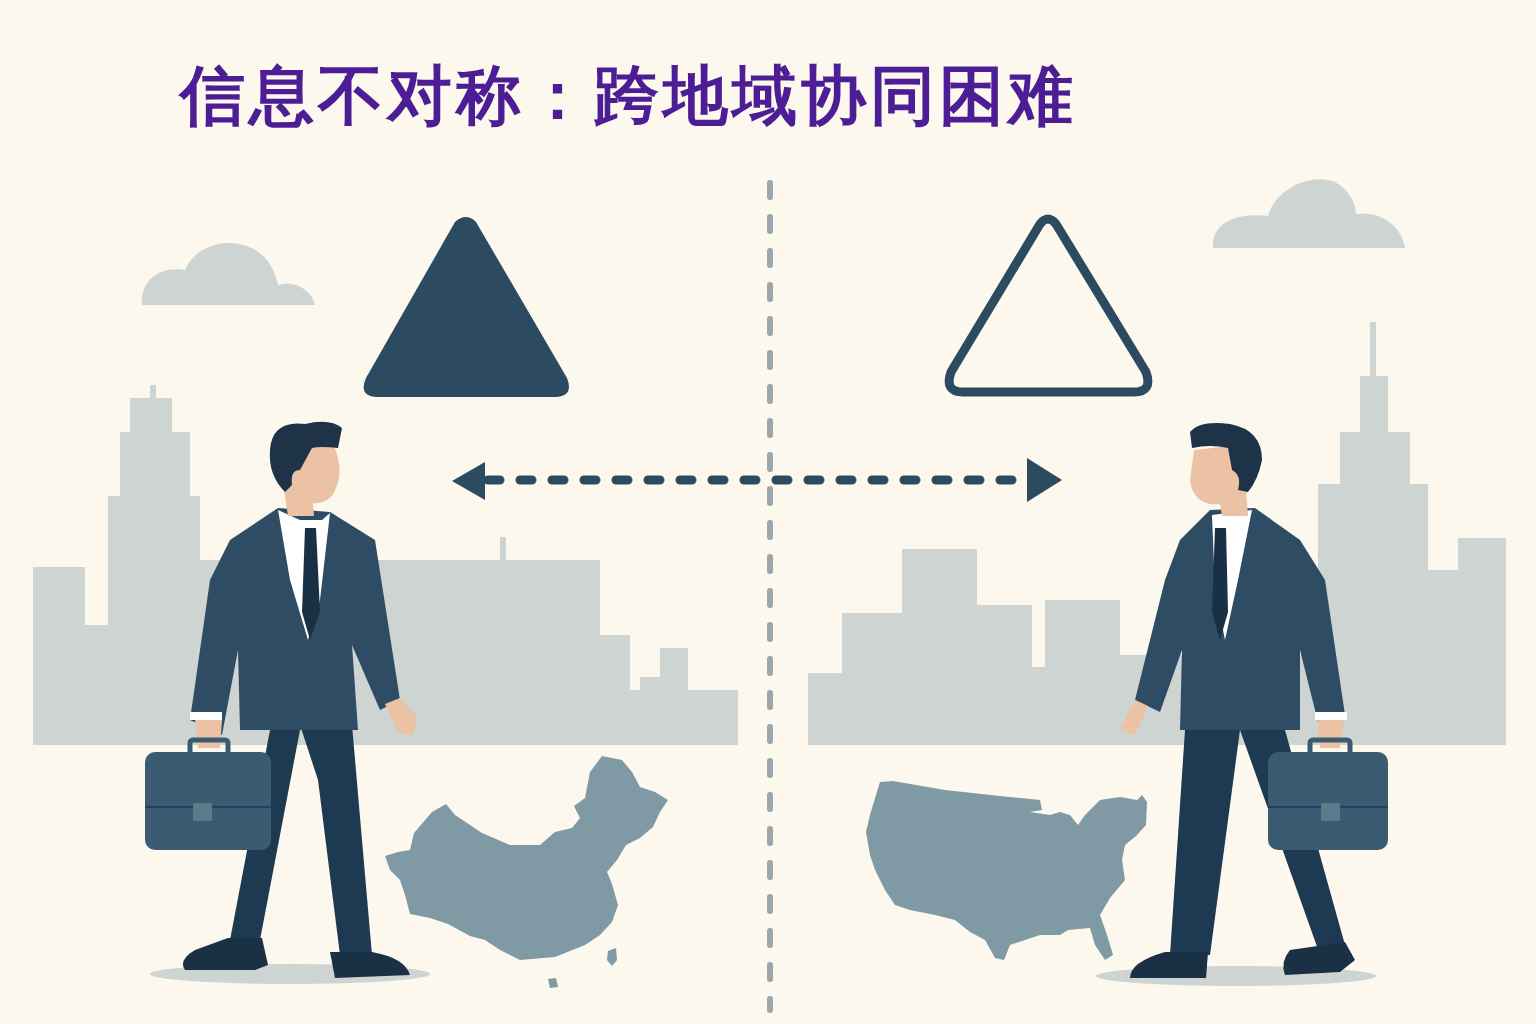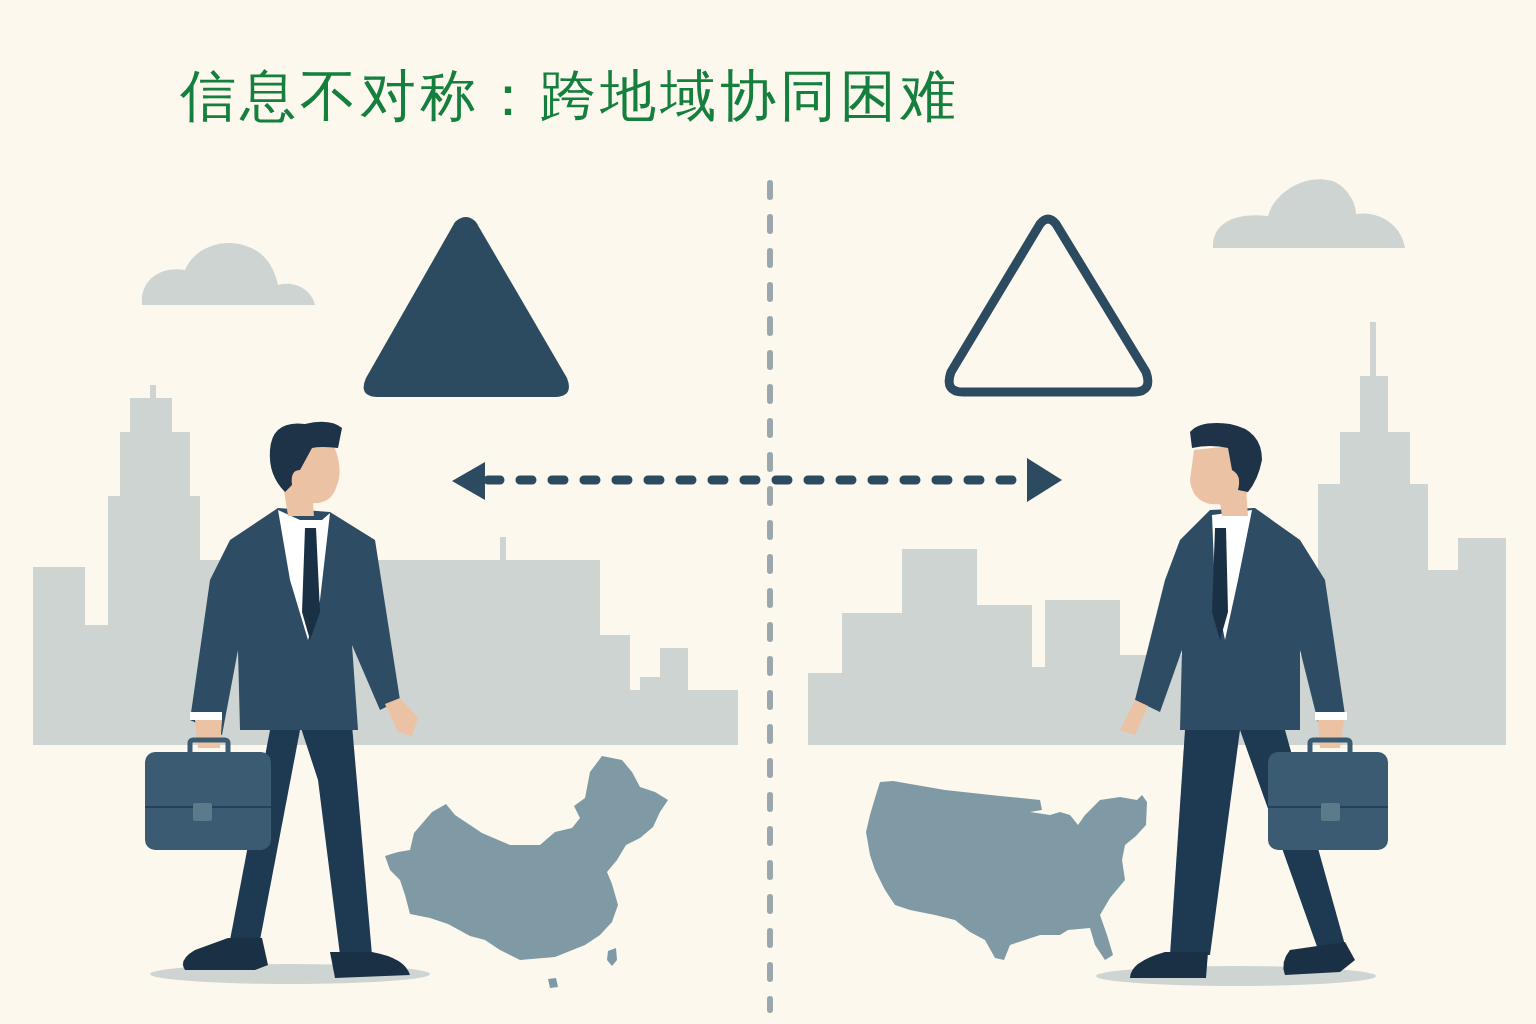--- a/index.html
+++ b/index.html
@@ -4,21 +4,21 @@
 <style>
   html, body { margin: 0; padding: 0; }
   body {
     width: 1536px; height: 1024px; overflow: hidden;
     background: #fcf8ee;
     font-family: "DejaVu Sans", sans-serif;
     position: relative;
   }
   .title {
     position: absolute; left: 180px; top: 46px;
-    font-size: 56px; font-weight: normal; color: #15803d;
+    font-size: 65px; font-weight: bold; color: #4c1d95;
     letter-spacing: 4px; line-height: 100px; white-space: nowrap;
   }
   svg.scene { position: absolute; left: 0; top: 0; }
 </style>
 </head>
 <body>
 
 <div class="title">信息不对称：跨地域协同困难</div>
 
 <svg class="scene" width="1536" height="1024" viewBox="0 0 1536 1024">

